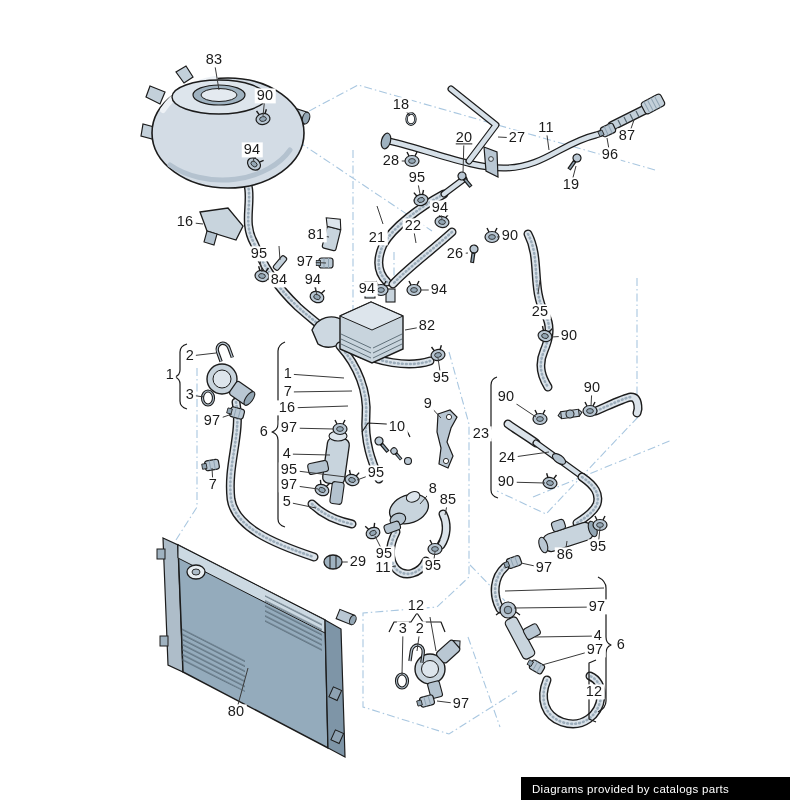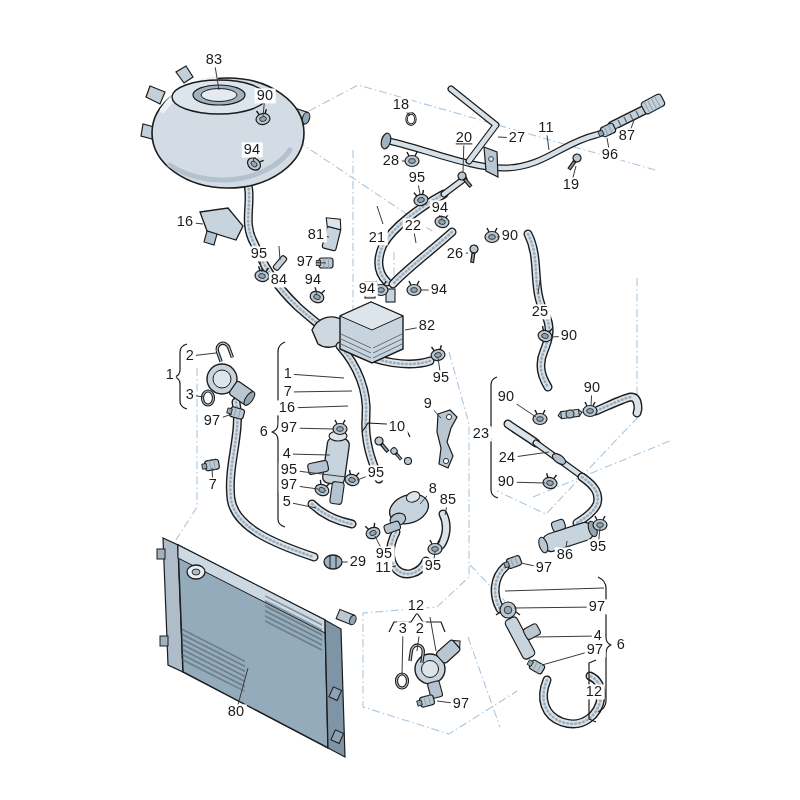--- a/index.html
+++ b/index.html
@@ -461,14 +461,17 @@
       <div class="callout" style="left: 595px; top: 650px;">97</div>
       <div class="callout" style="left: 621px; top: 645px;">6</div>
       <div class="callout" style="left: 594px; top: 692px;">12</div>
       <div class="callout" style="left: 416px; top: 606px;">12</div>
       <div class="callout" style="left: 403px; top: 629px;">3</div>
       <div class="callout" style="left: 420px; top: 629px;">2</div>
       <div class="callout" style="left: 461px; top: 704px;">97</div>
       <div class="callout" style="left: 236px; top: 712px;">80</div>
     </div>
 
-
+<div class="badge">
+  <span>Diagrams provided by catalogs parts</span>
 </div>
 
+</div>
+
 </body></html>

